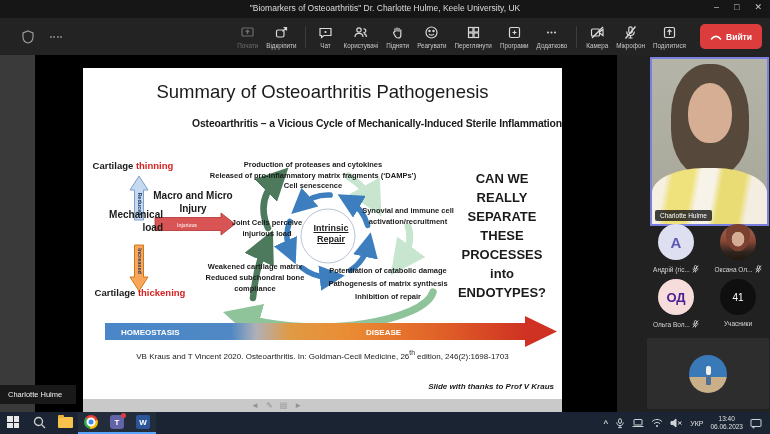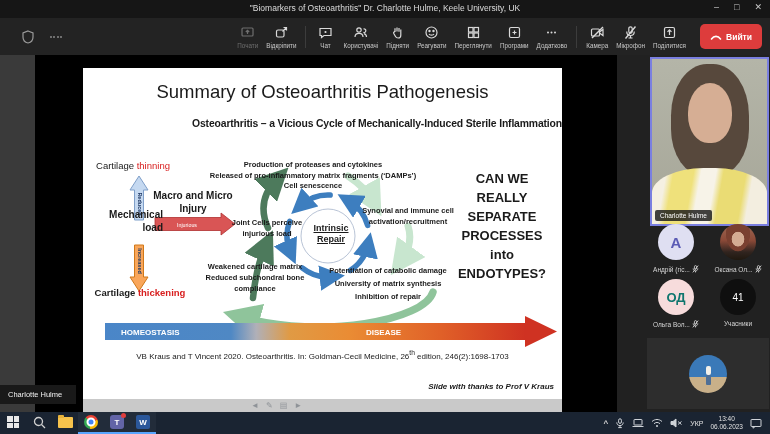--- a/index.html
+++ b/index.html
@@ -74,21 +74,21 @@
     background:linear-gradient(100deg,#f5f0e2 0 12%,#efe17b 18% 34%,#f7f3e8 40% 52%,#eadc74 58% 76%,#f3eee0 82%); }
   .v-tag { position:absolute; left:3px; bottom:3px; background:rgba(24,24,24,.82);
     color:#fff; font-size:6.5px; padding:2px 5px; border-radius:2px; }
 
   .plist { position:absolute; top:169px; right:0; width:125px; display:grid;
     grid-template-columns:62px 62px; row-gap:6px; justify-items:center; }
   .pcell { display:flex; flex-direction:column; align-items:center; cursor:pointer; }
   .avatar { width:36px; height:36px; border-radius:50%; display:flex;
     align-items:center; justify-content:center; font-weight:bold; }
   .av-a { background:#dfdff2; color:#5b5bb5; font-size:15px; }
-  .av-od { background:#f7dcdc; color:#0f766e; font-size:13px; }
+  .av-od { background:#f7dcdc; color:#4c1d95; font-size:13px; }
   .av-count { background:#0f0f0f; color:#fff; font-size:10px; font-weight:normal; }
   .av-photo { background:
       radial-gradient(ellipse at 50% 42%, #d4ac93 0 24%, rgba(0,0,0,0) 26%),
       radial-gradient(ellipse at 50% 28%, #7a4030 0 46%, rgba(0,0,0,0) 48%),
       linear-gradient(180deg,#9c6752 0%,#8c4a38 45%,#30241f 78%,#20180f 100%); }
   .pname { margin-top:5px; display:flex; align-items:center; gap:2px;
     font-size:6.5px; color:#d6d6d6; white-space:nowrap; }
 
   .bottom-tile { position:absolute; top:283px; right:1px; width:122px; height:71px;
     background:#2d2d2d; display:flex; align-items:center; justify-content:center;
@@ -325,21 +325,21 @@
           <rect x="22" y="255" width="420" height="17" fill="url(#grad)"></rect>
           <polygon points="442,248 474,263.5 442,279" fill="#cf3222"></polygon>
           <text x="38" y="266.5" font-size="8" font-weight="bold" fill="#ffffff">HOMEOSTASIS</text>
           <text x="283" y="266.5" font-size="8" font-weight="bold" fill="#ffffff">DISEASE</text>
         </g>
       </svg>
 
       <div class="txt s-title">Summary of Osteoarthritis Pathogenesis</div>
       <div class="txt s-sub">Osteoarthritis – a Vicious Cycle of Mechanically-Induced Sterile Inflammation</div>
 
-      <div class="txt" style="left:2px;top:92px;width:96px;text-align:center;font-size:9.5px;font-weight:normal;">
+      <div class="txt" style="left:2px;top:92px;width:96px;text-align:center;font-size:9.5px;font-weight:bold;">
         <span>Cartilage</span> <span class="red-word">thinning</span>
       </div>
       <div class="txt" style="left:2px;top:219px;width:110px;text-align:center;font-size:9.5px;font-weight:bold;">
         <span>Cartilage</span> <span class="red-word">thickening</span>
       </div>
       <div class="txt" style="left:6px;top:140px;width:74px;text-align:right;font-size:10px;font-weight:bold;line-height:13px;">
         <div>Mechanical</div>
           <div>load</div>
       </div>
       <div class="txt" style="left:64px;top:121px;width:92px;text-align:center;font-size:10px;font-weight:bold;line-height:13px;">
@@ -363,27 +363,28 @@
         <div>Synovial and immune cell</div>
           <div>activation/recruitment</div>
       </div>
       <div class="txt b75" style="left:112px;top:193px;width:120px;line-height:11px;">
         <div>Weakened cartilage matrix</div>
         <div>Reduced subchondral bone</div>
         <div>compliance</div>
       </div>
       <div class="txt b75" style="left:242px;top:196px;width:126px;line-height:13px;">
         <div>Potentiation of catabolic damage</div>
-        <div>University of matrix synthesis</div>
+        <div>Pathogenesis of matrix synthesis</div>
         <div>Inhibition of repair</div>
       </div>
       <div class="txt q-block">
         <div>CAN WE</div>
         <div>REALLY</div>
         <div>SEPARATE</div>
+        <div>THESE</div>
         <div>PROCESSES</div>
         <div>into</div>
         <div>ENDOTYPES?</div>
       </div>
       <div class="txt citation">
         <span>VB Kraus and T Vincent 2020. Osteoarthritis. In: Goldman-Cecil Medicine, 26</span><sup>th</sup><span> edition, 246(2):1698-1703</span>
       </div>
       <div class="txt credit">Slide with thanks to Prof V Kraus</div>
     </div>
 

